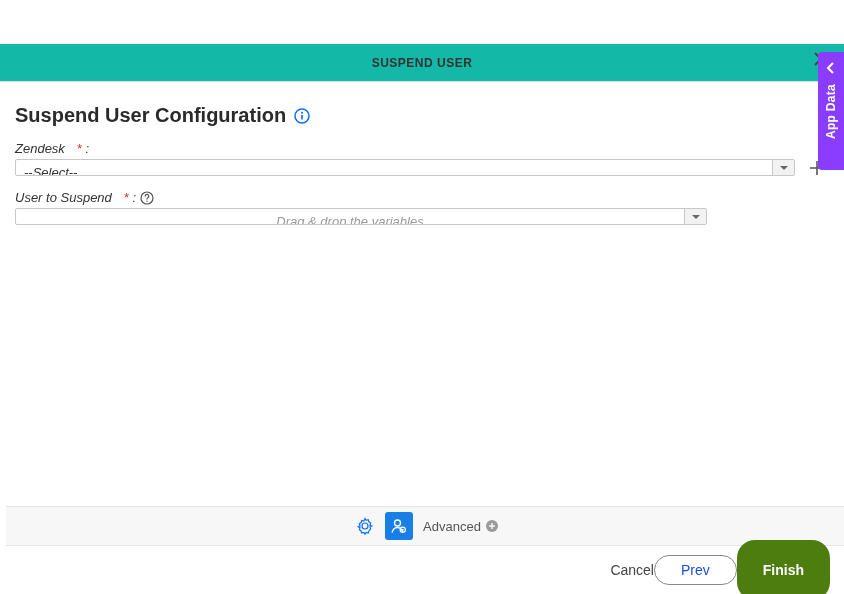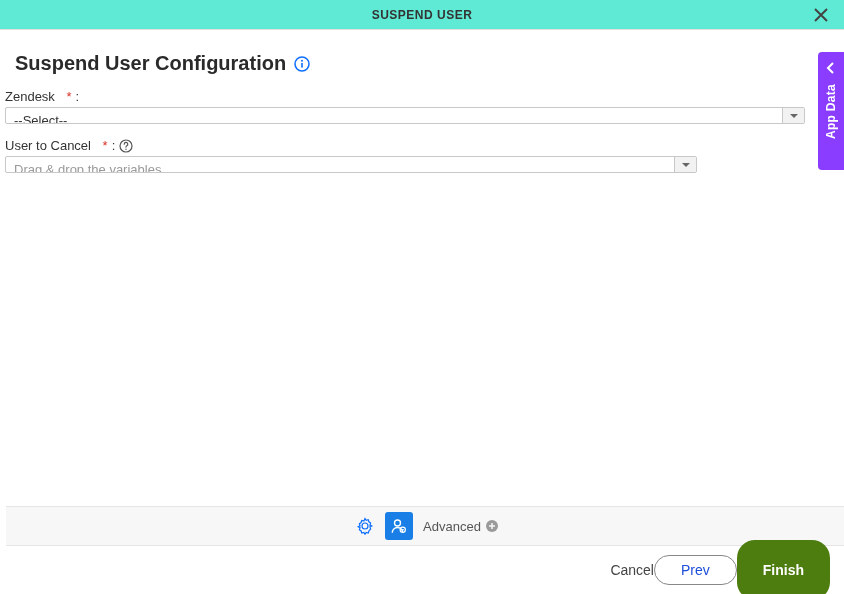--- a/index.html
+++ b/index.html
@@ -9,27 +9,28 @@
       font-family: -apple-system, BlinkMacSystemFont, 'Segoe UI', Arial, sans-serif;
     }
     body {
       width: 844px;
       height: 594px;
       position: relative;
       background: #fff;
       overflow: hidden;
     }
     .header-bar {
-      background: #5eead4;
-      height: 30px;
+      background: #14b8a6;
+      height: 38px;
       display: flex;
       justify-content: center;
       align-items: center;
       position: relative;
       border-bottom: 1px solid #e0e0e0;
+      margin-top: 44px;
     }
     .header-title {
       font-size: 12px;
       letter-spacing: 0.5px;
       color: #333;
       font-weight: 600;
     }
     .close-x {
       position: absolute;
       right: 12px;
@@ -55,21 +56,22 @@
       color: #2a2a2a;
     }
     .info-icon {
       display: inline-flex;
       align-items: center;
       justify-content: center;
       color: #0d6efd;
     }
     .info-icon svg { width: 16px; height: 16px; }
     .form-area {
-      padding: 0 5px;
+      padding: 0 15px;
+      font-style: italic;
     }
     .field-group {
       margin-bottom: 14px;
     }
     .field-label-row {
       font-size: 13px;
       color: #333;
       padding-bottom: 3px;
       display: flex;
       align-items: center;
@@ -101,21 +103,21 @@
       background: #fff;
       overflow: hidden;
     }
     .select-text {
       flex: 1;
       padding: 0 8px;
       font-size: 13px;
       color: #333;
       line-height: 26px;
     }
-    .select-text.placeholder { color: #999; }
+    .select-text.placeholder { color: #999; text-align: center; }
     .select-caret {
       width: 22px;
       background: #f2f2f2;
       border-left: 1px solid #c8c8c8;
       display: flex;
       align-items: center;
       justify-content: center;
       color: #666;
     }
     .select-caret svg { width: 8px; height: 8px; }
@@ -277,21 +279,21 @@
       <div class="add-btn">
         <svg width="16" height="16" viewBox="0 0 16 16">
             <path d="M8 1 L8 15 M1 8 L15 8" stroke="currentColor" stroke-width="1.6"></path>
           </svg>
       </div>
     </div>
   </div>
 
   <div class="field-group">
     <div class="field-label-row">
-      <span class="field-name">User to Cancel</span>
+      <span class="field-name">User to Suspend</span>
       <span>&nbsp;</span>
       <span class="required">*</span>
       <span>:</span>
       <span class="help-icon">
         <svg viewBox="0 0 14 14">
             <circle cx="7" cy="7" r="6" fill="none" stroke="currentColor" stroke-width="1.2"></circle>
             <path d="M5.2 5.2 a1.8 1.8 0 1 1 2.6 1.6 c-0.6 0.3 -0.8 0.7 -0.8 1.3" fill="none" stroke="currentColor" stroke-width="1.2" stroke-linecap="round"></path>
             <circle cx="7" cy="10.2" r="0.7" fill="currentColor"></circle>
           </svg>
       </span>

